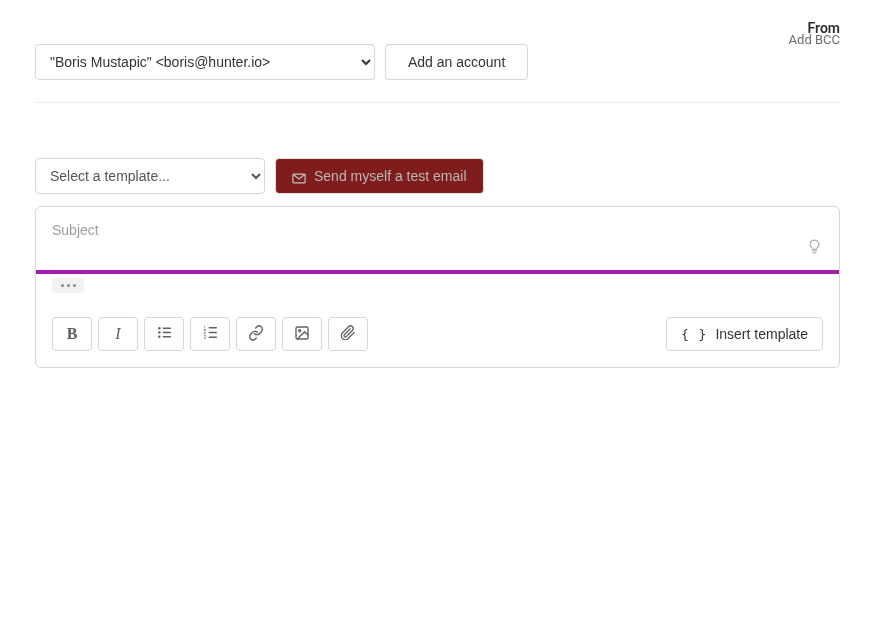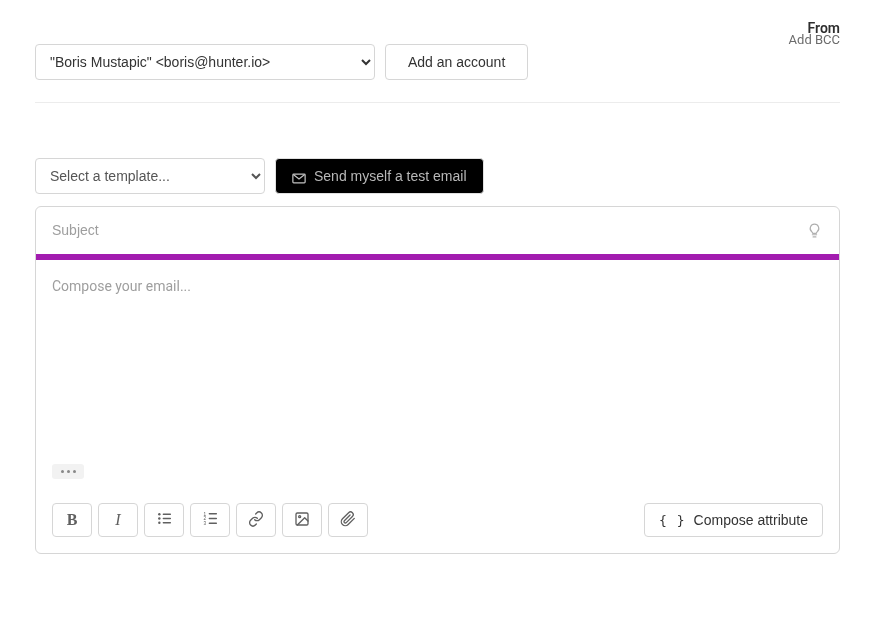--- a/index.html
+++ b/index.html
@@ -82,44 +82,45 @@
       padding: 0 10px;
       font-size: 14px;
       color: #555;
       background: #fff;
     }
     .btn-test {
       height: 36px;
       padding: 0 16px;
       border: 1px solid #e0e0e0;
       border-radius: 4px;
-      background: #000000;
+      background: #7f1d1d;
       color: #b8b8b8;
       font-size: 14px;
       display: flex;
       align-items: center;
       gap: 8px;
       cursor: default;
     }
     .mail-icon {
       width: 14px;
       height: 11px;
       display: inline-block;
     }
     .editor-box {
       border: 1px solid #d6d6d6;
       border-radius: 6px;
       overflow: hidden;
     }
     .subject-row {
       display: flex;
-      align-items: flex-start;
+      align-items: flex-end;
       justify-content: space-between;
       padding: 15px 16px;
-      border-bottom: 6px solid #a21caf;
+      border-bottom: 4px solid #a21caf;
+      flex-direction: column;
     }
     .subject-input {
       border: none;
       outline: none;
       font-size: 14px;
       width: 100%;
       color: #333;
     }
     .subject-input::placeholder {
       color: #9e9e9e;
@@ -258,23 +259,20 @@
     <input type="text" class="subject-input" placeholder="Subject" style="">
     <span class="lightbulb">
       <svg viewBox="0 0 24 24" width="17" height="17" fill="none" stroke="#b0b0b0" stroke-width="1.7" stroke-linecap="round" stroke-linejoin="round">
         <path d="M9 18h6"></path>
         <path d="M10 21h4"></path>
         <path d="M12 3a6 6 0 0 0-4 10.5c.8.9 1.3 1.5 1.5 2.5h5c.2-1 .7-1.6 1.5-2.5A6 6 0 0 0 12 3z"></path>
       </svg>
     </span>
   </div>
 
-  <div class="compose-area">
-    <span class="compose-placeholder">Compose your email...</span>
-  </div>
 
   <div class="signature-dots">
     <div class="dots-pill">
       <span></span>
         <span></span>
         <span></span>
     </div>
   </div>
 
 
@@ -330,16 +328,16 @@
       <div class="tool-btn">
         <span>
           <svg viewBox="0 0 24 24" width="16" height="16" fill="none" stroke="#606060" stroke-width="2" stroke-linecap="round" stroke-linejoin="round">
             <path d="M21.44 11.05l-9.19 9.19a6 6 0 0 1-8.49-8.49l9.19-9.19a4 4 0 0 1 5.66 5.66l-9.2 9.19a2 2 0 0 1-2.83-2.83l8.49-8.48"></path>
           </svg>
         </span>
       </div>
     </div>
     <button class="insert-attr-btn">
       <span class="braces-icon">{ }</span>
-      <span>Compose attribute</span>
+      <span>Insert template</span>
     </button>
   </div>
 </div>
 
 </body></html>

